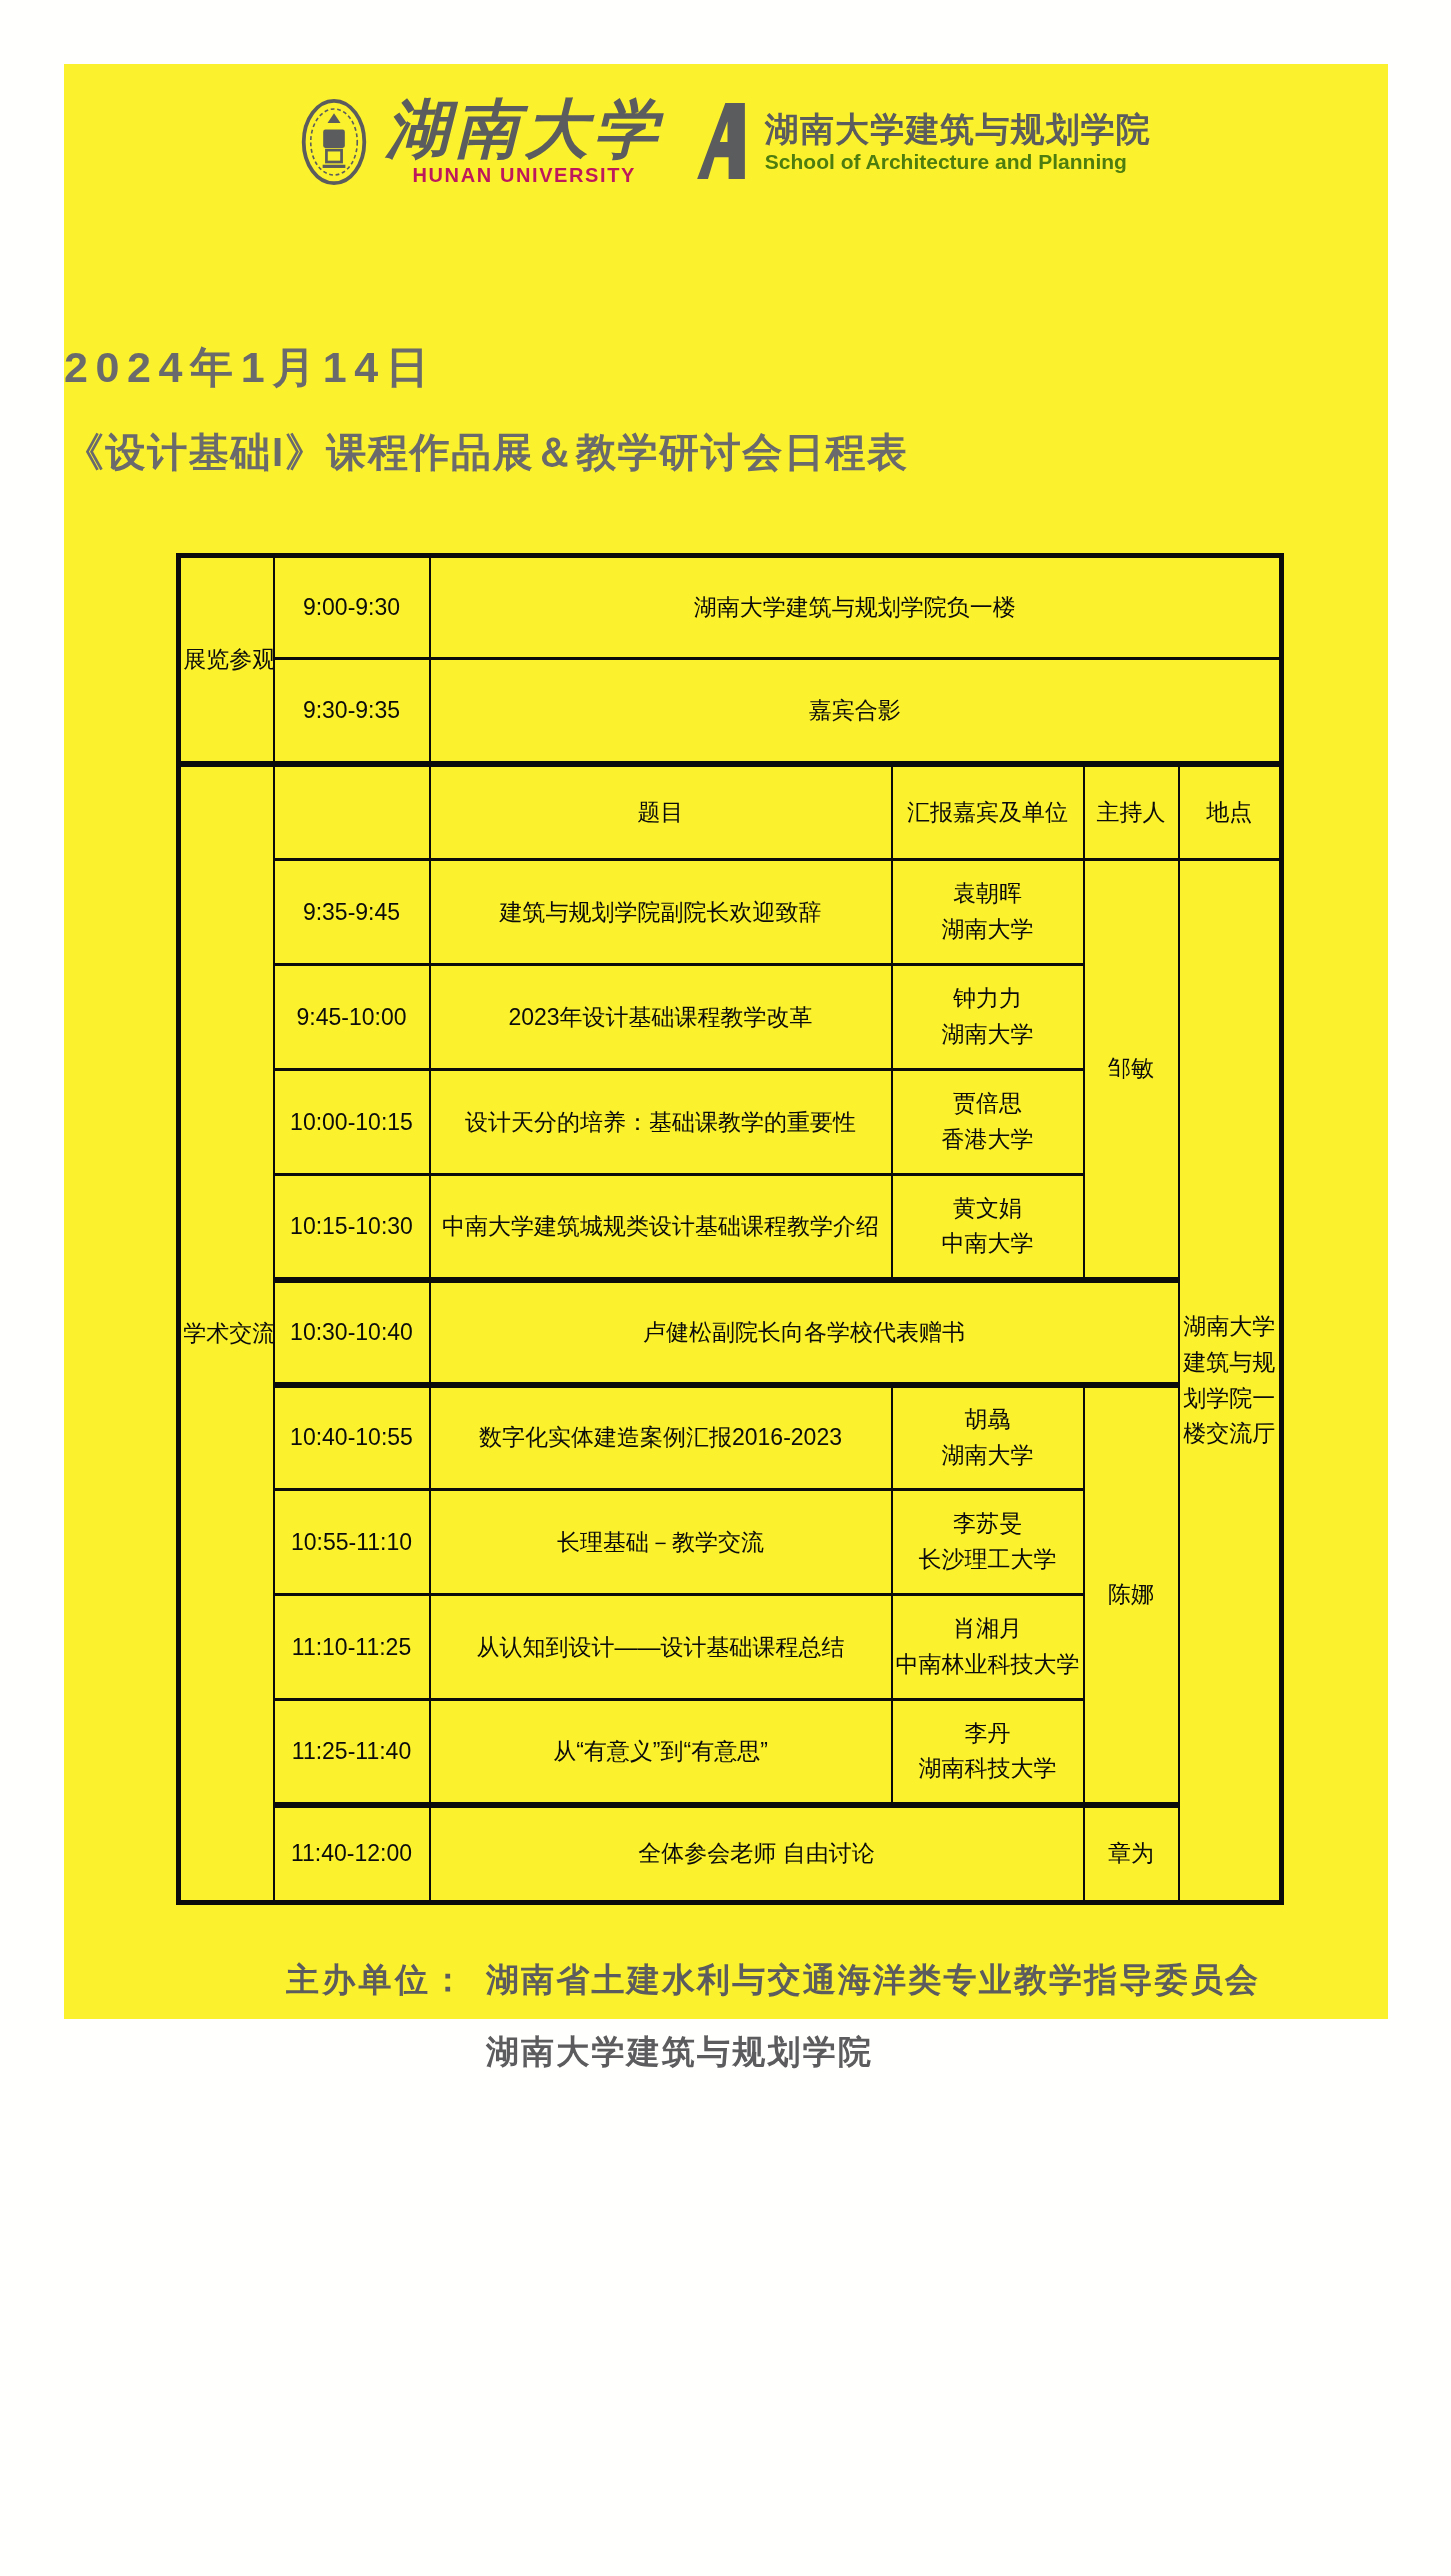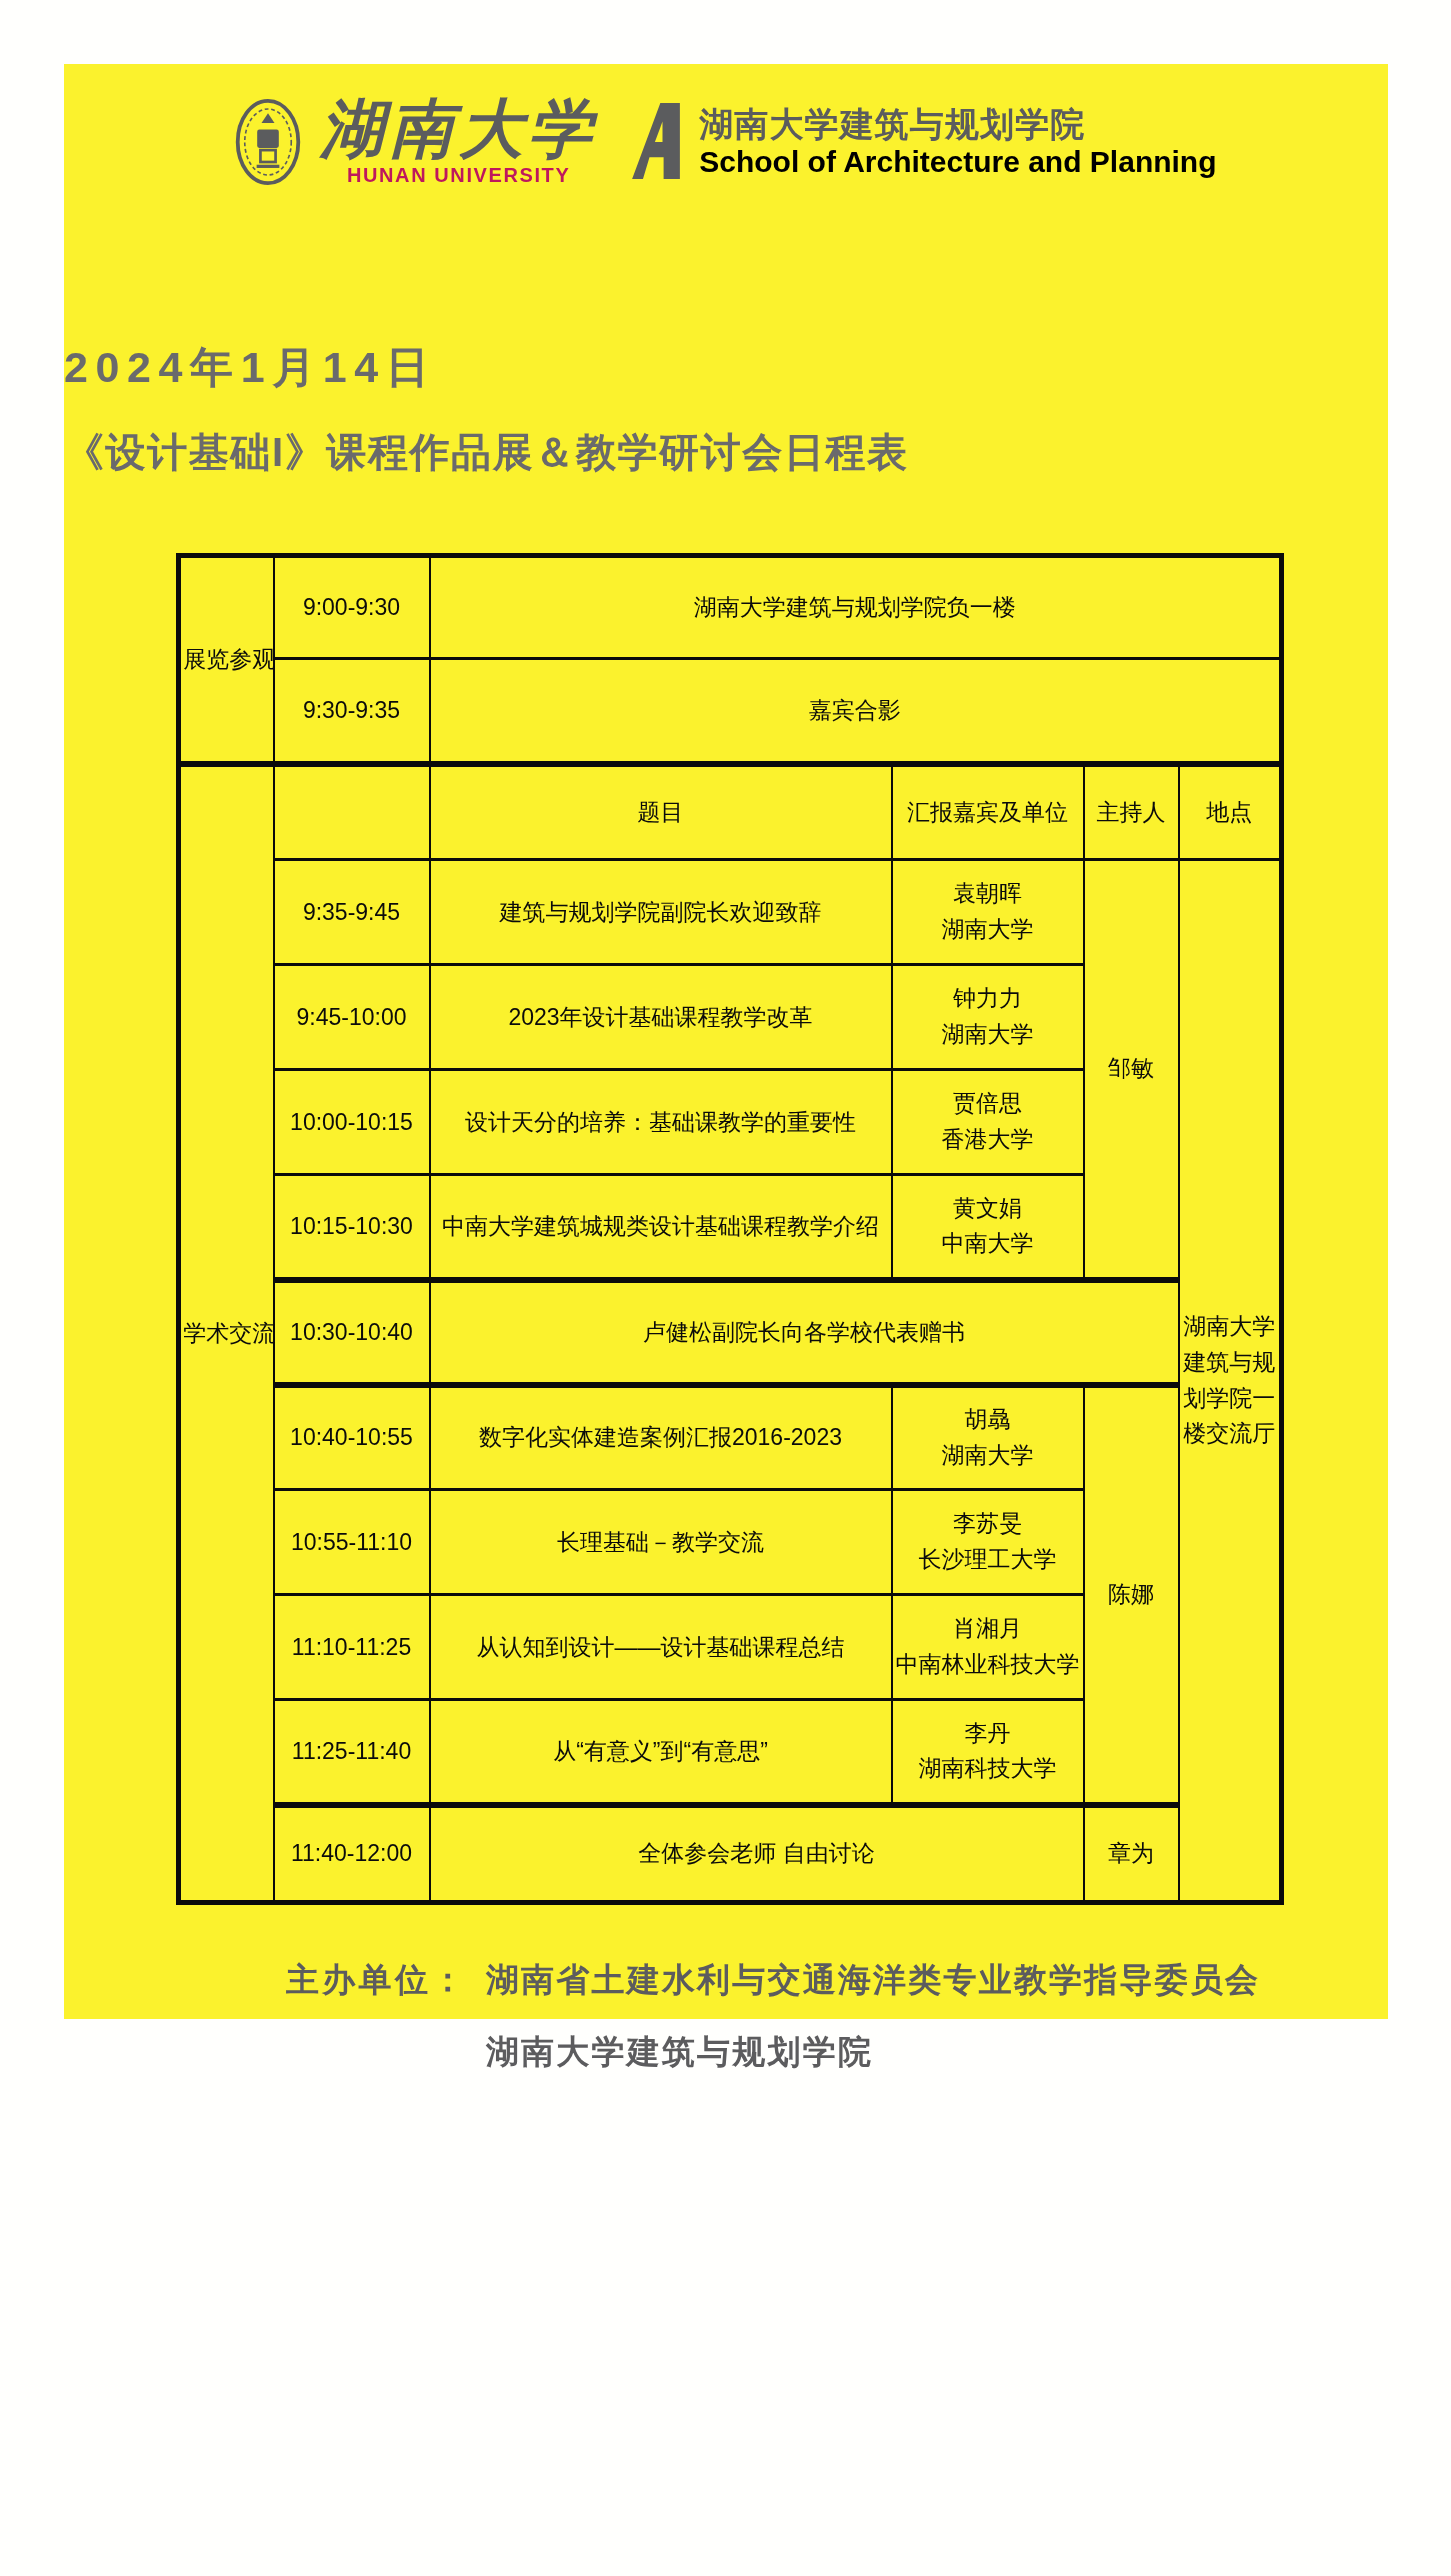--- a/index.html
+++ b/index.html
@@ -11,21 +11,21 @@
   .logo-row{position:absolute;left:0;top:33px;width:100%;display:flex;justify-content:center;
             align-items:center;gap:18.4px;color:#5B5C5E;}
   .seal svg{display:block;}
   .univ-block{display:flex;flex-direction:column;align-items:center;}
   .univ-cn{font-family:"DejaVu Serif","Liberation Serif",serif;font-style:italic;font-weight:bold;
            font-size:64px;line-height:1;letter-spacing:5.4px;color:#5B5C5E;}
   .univ-en{font-size:20px;font-weight:900;letter-spacing:1.6px;margin-top:3.3px;color:#be185d;}
   .alogo{margin-left:15px;}
   .school-block{display:flex;flex-direction:column;justify-content:center;}
   .school-cn{font-size:34px;font-weight:900;letter-spacing:1.1px;color:#5B5C5E;line-height:1.15;}
-  .school-en{font-size:30px;font-weight:900;letter-spacing:0px;color:#000000;line-height:1.2;}
+  .school-en{font-size:21px;font-weight:900;letter-spacing:0px;color:#4d7c0f;line-height:1.2;}
 
   
   .title-block{position:absolute;left:0;top:275px;width:100%;color:#6A6A6C;}
   .title-l1{font-size:43px;font-weight:900;letter-spacing:7.6px;}
   .title-l2{font-size:40px;font-weight:900;letter-spacing:1.6px;margin-top:28px;}
 
   
   .table-wrap{position:absolute;left:112px;top:489px;}
   table.sched{border-collapse:collapse;table-layout:fixed;width:1103px;background:#FBF22D;}
   table.sched{border:5.4px solid #0B0B0B;}

